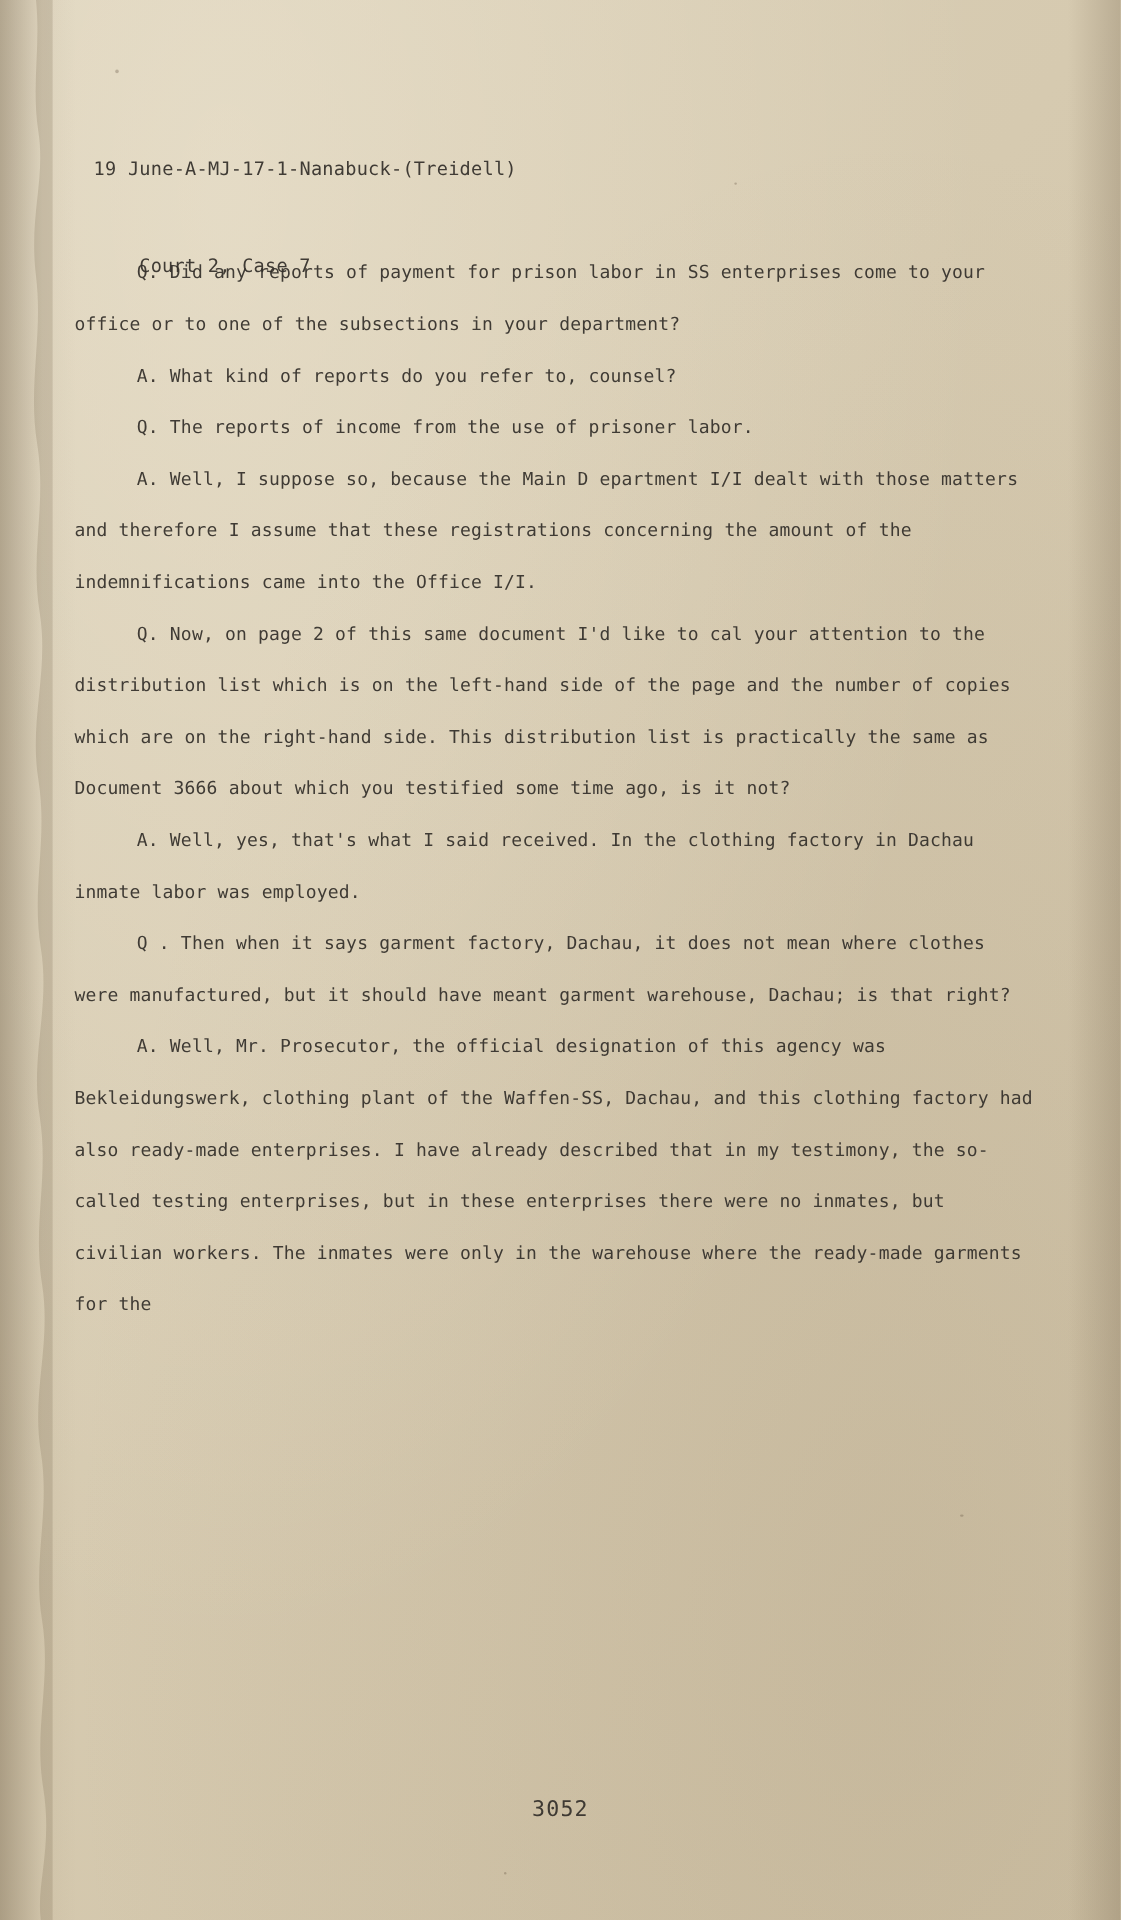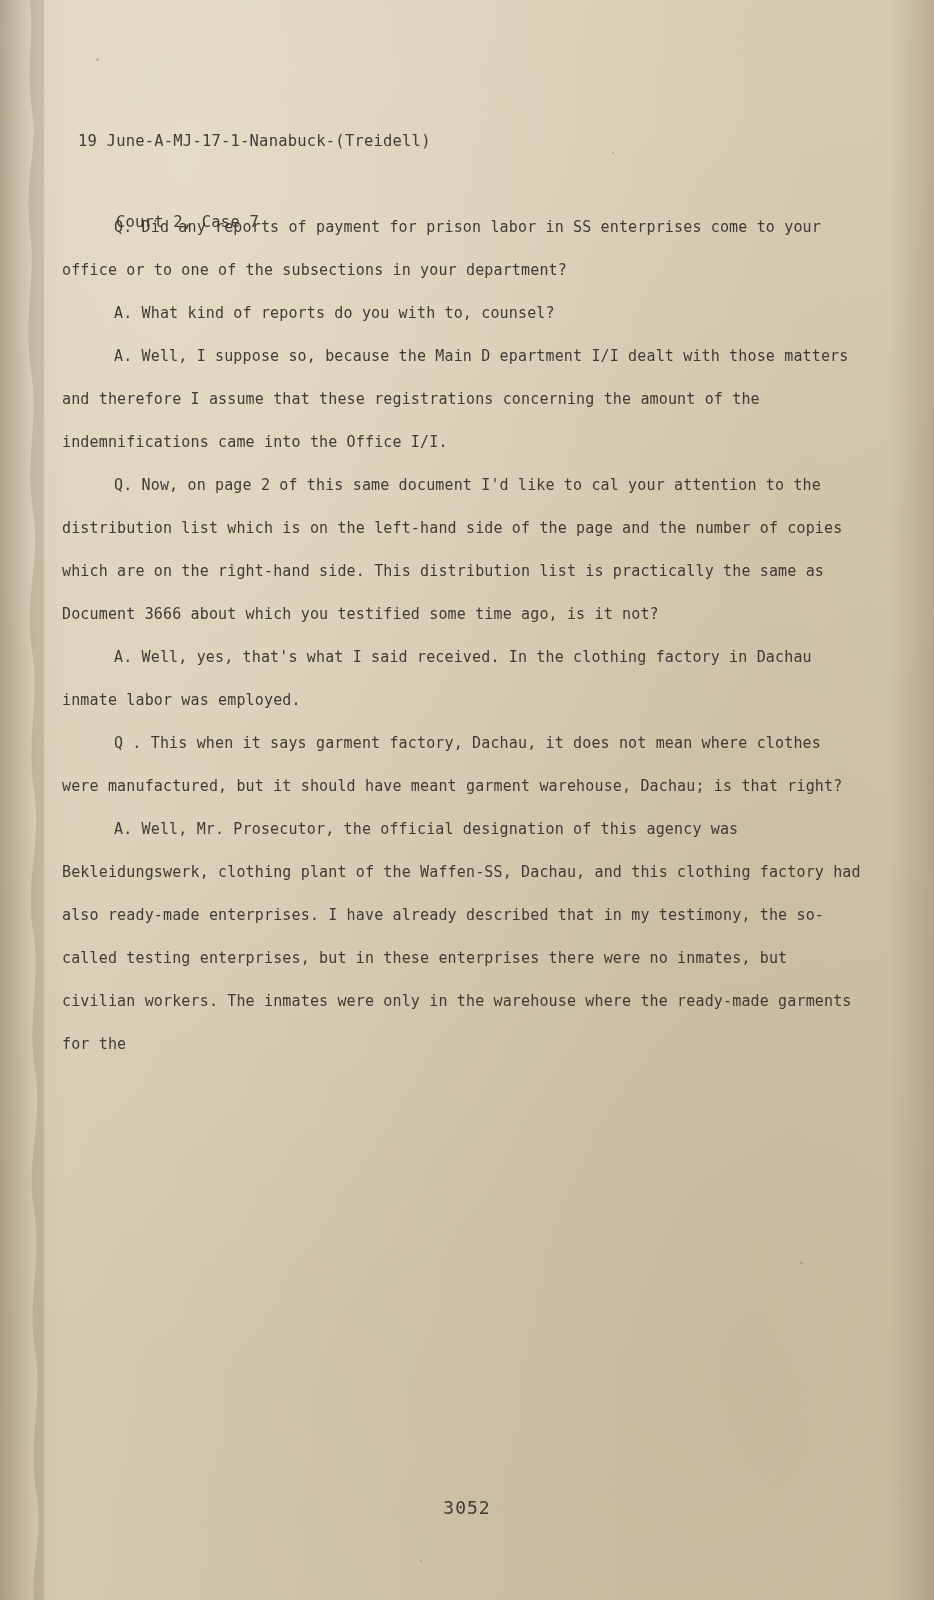--- a/index.html
+++ b/index.html
@@ -106,23 +106,24 @@
   <div class="speckle" style="left:800px; top:1262px; width:3px; height:2px;"></div>
   <div class="speckle" style="left:420px; top:1560px; width:2px; height:2px;"></div>
 
   <div class="header ink-fade">
     <div class="line1">19 June-A-MJ-17-1-Nanabuck-(Treidell)</div>
     <div class="line2">Court 2, Case 7</div>
   </div>
 
   <div class="body ink-fade">
     <p class="para">Q. Did any reports of payment for prison labor in SS enterprises come to your office or to one of the subsections in your department?</p>
-    <p class="para">A. What kind of reports do you with to, counsel?</p>
+    <p class="para">A. What kind of reports do you refer to, counsel?</p>
+    <p class="para">Q. The reports of income from the use of prisoner labor.</p>
     <p class="para">A. Well, I suppose so, because the Main D epartment I/I dealt with those matters and therefore I assume that these registrations concerning the amount of the indemnifications came into the Office I/I.</p>
     <p class="para">Q. Now, on page 2 of this same document I'd like to cal your attention to the distribution list which is on the left-hand side of the page and the number of copies which are on the right-hand side. This distribution list is practically the same as Document 3666 about which you testified some time ago, is it not?</p>
     <p class="para">A. Well, yes, that's what I said received. In the clothing factory in Dachau inmate labor was employed.</p>
-    <p class="para">Q . This when it says garment factory, Dachau, it does not mean where clothes were manufactured, but it should have meant garment warehouse, Dachau; is that right?</p>
+    <p class="para">Q . Then when it says garment factory, Dachau, it does not mean where clothes were manufactured, but it should have meant garment warehouse, Dachau; is that right?</p>
     <p class="para">A. Well, Mr. Prosecutor, the official designation of this agency was Bekleidungswerk, clothing plant of the Waffen-SS, Dachau, and this clothing factory had also ready-made enterprises. I have already described that in my testimony, the so-called testing enterprises, but in these enterprises there were no inmates, but civilian workers. The inmates were only in the warehouse where the ready-made garments for the</p>
   </div>
 
   <div class="pageno ink-fade">3052</div>
 
 </div>
 
 </body></html>

